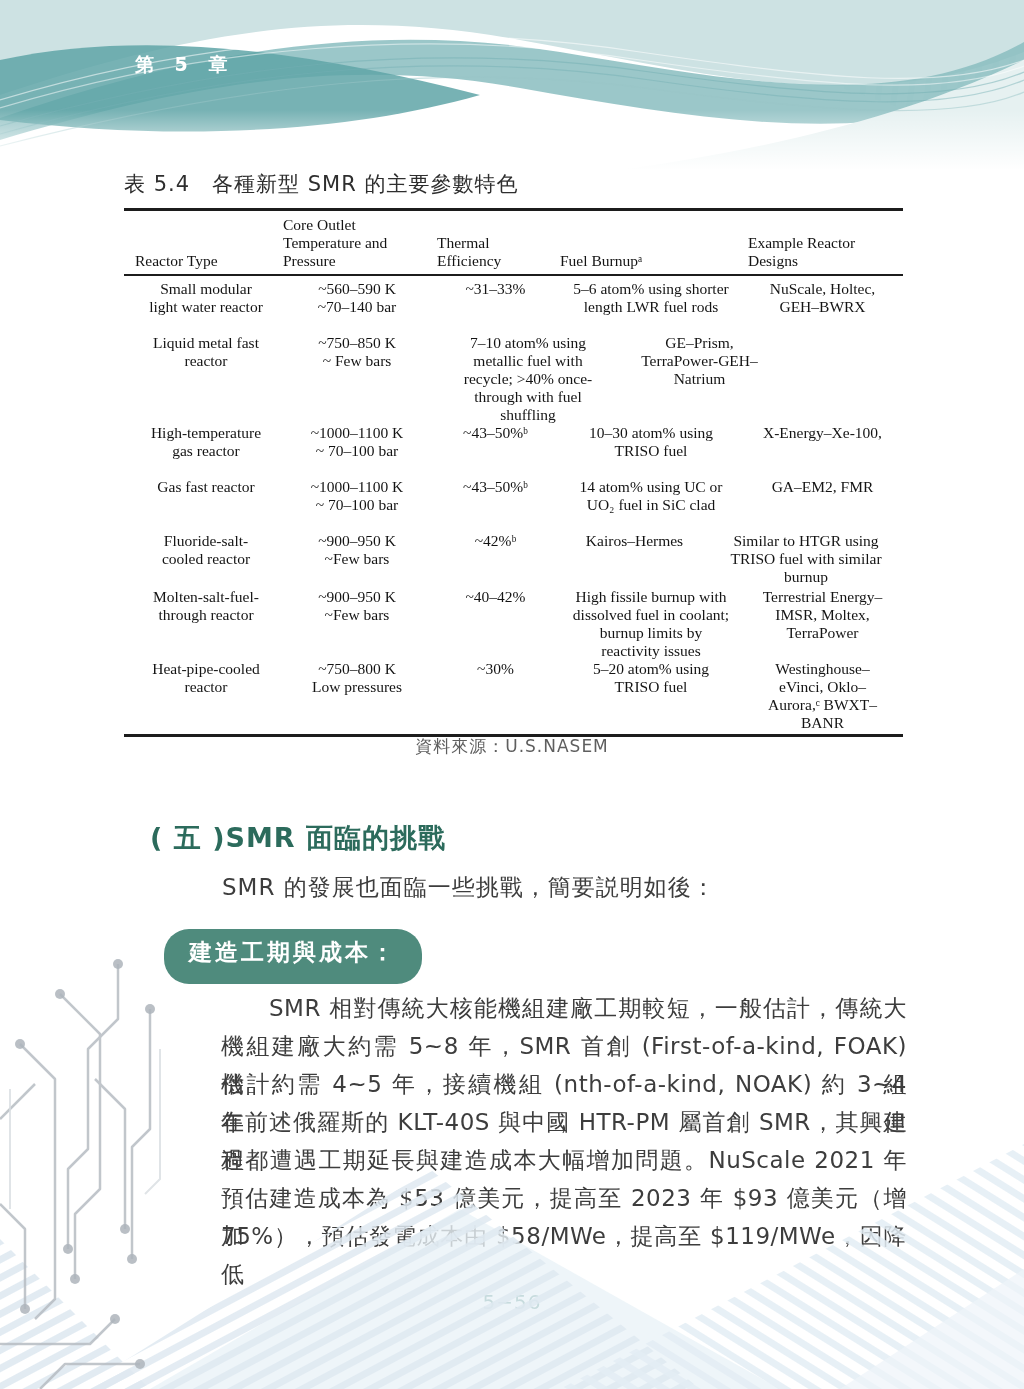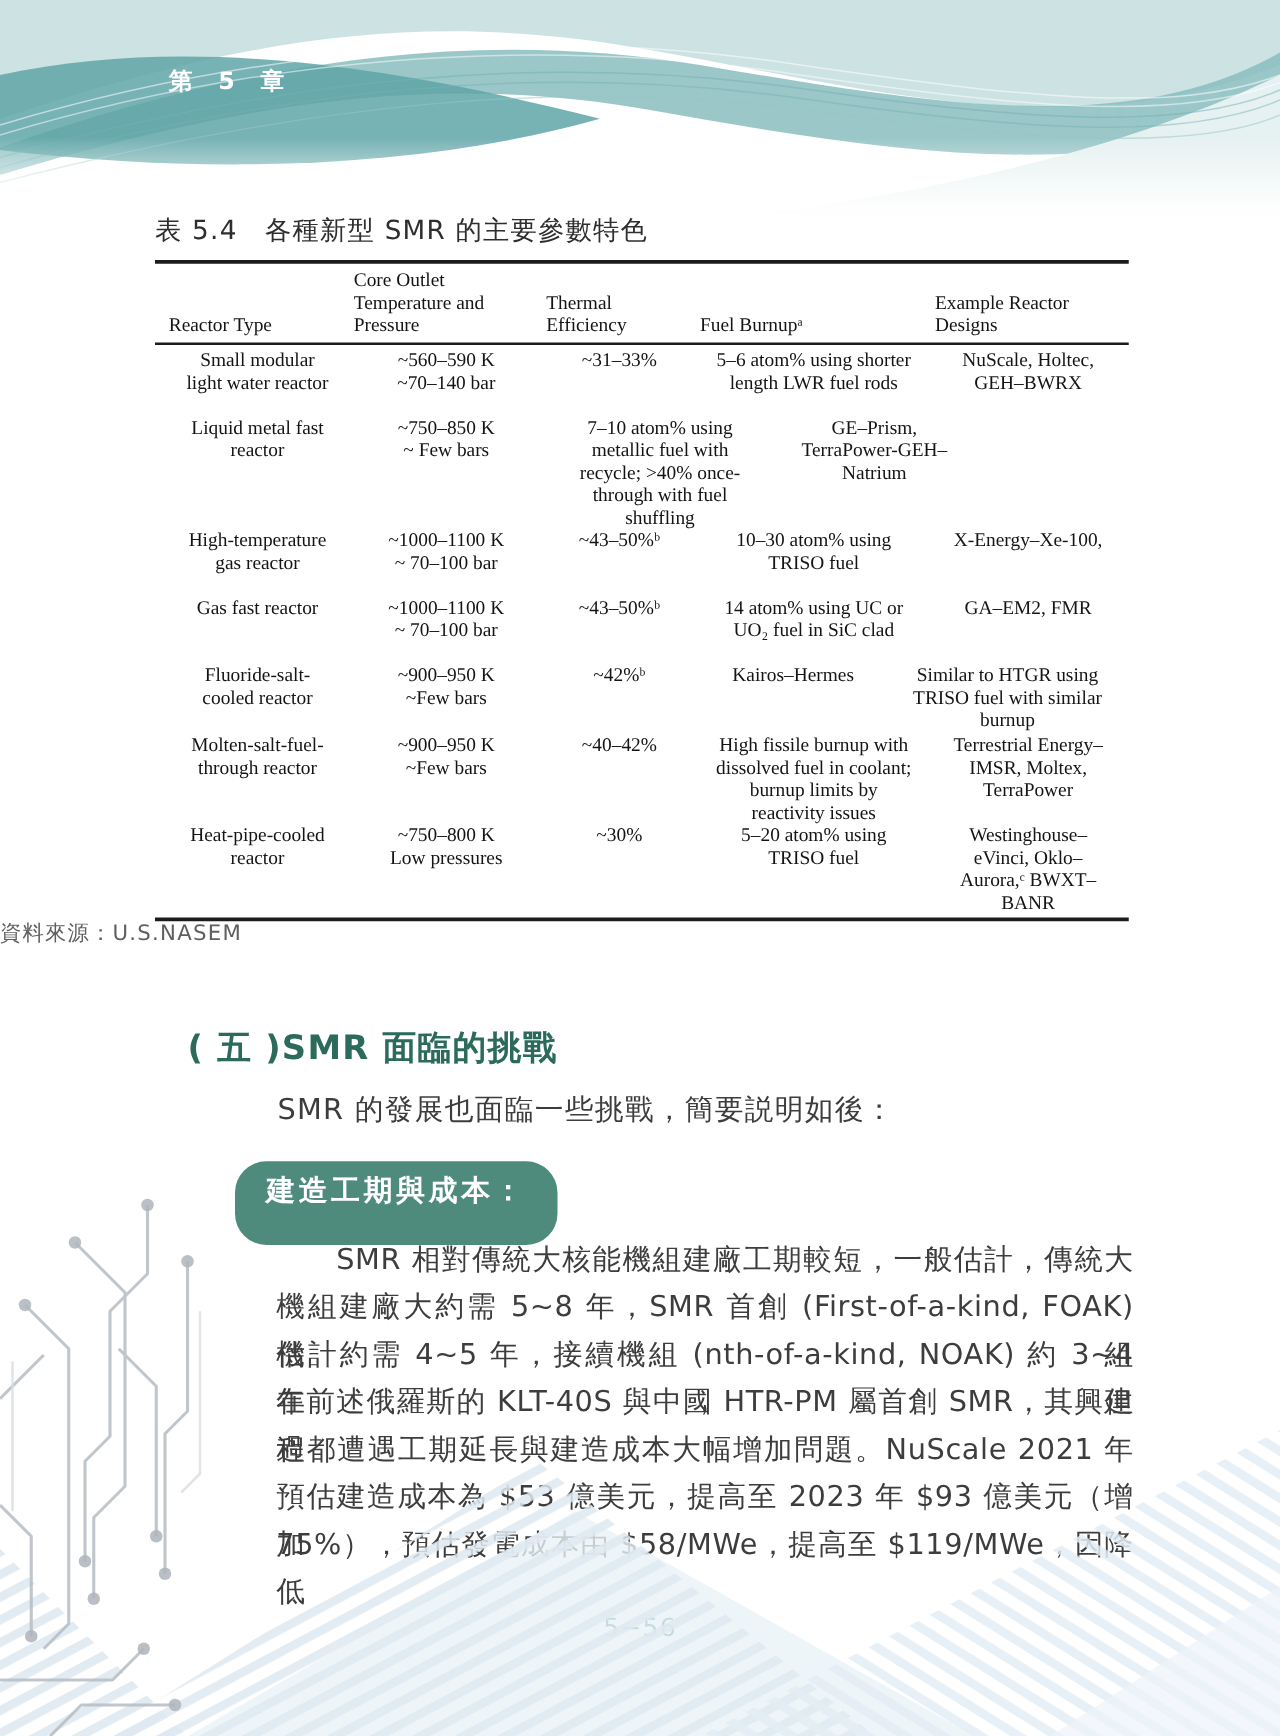--- a/index.html
+++ b/index.html
@@ -29,36 +29,36 @@
     font-size:15.5px;line-height:18px;color:#141414;padding-right:6px;
   }
   .c1{width:159px;padding-left:11px;}
   .c2{width:154px;}
   .c3{width:123px;}
   .c4{width:188px;}
   .c5{width:155px;}
   .mb18{margin-bottom:18px;}
   .mb2{margin-bottom:2px;}
   .source-note{
-    position:absolute;left:0;top:735px;width:1024px;text-align:left;
+    position:absolute;left:0;top:735px;width:1024px;text-align:center;
     font-size:17px;color:#5f5f5f;letter-spacing:1px;
   }
   
   .section-heading{
     position:absolute;left:150px;top:820px;
     font-size:27px;font-weight:bold;color:#2c6b5c;letter-spacing:1px;
   }
   .intro-line{
     position:absolute;left:222px;top:872px;width:690px;
     font-size:23px;color:#3d3d3d;letter-spacing:1px;
   }
   .topic-badge{
-    position:absolute;left:188px;top:929px;display:inline-block;
+    position:absolute;left:164px;top:929px;display:inline-block;
     background:#4f8b7d;color:#ffffff;font-size:23px;font-weight:bold;
-    letter-spacing:3px;padding:8px 25px 28px;border-radius:25px;
+    letter-spacing:3px;padding:8px 25px 16px;border-radius:25px;
   }
   .body-par{position:absolute;left:221px;top:989px;width:686px;}
   .bline{
     height:38px;font-size:23px;line-height:38px;color:#3d3d3d;
     text-align:justify;text-align-last:justify;letter-spacing:0.5px;
   }
   .bline.first{padding-left:48px;}
   .page-number{
     position:absolute;left:0;top:1290px;width:1024px;text-align:center;
     font-size:20px;color:#3a7d74;letter-spacing:1px;

